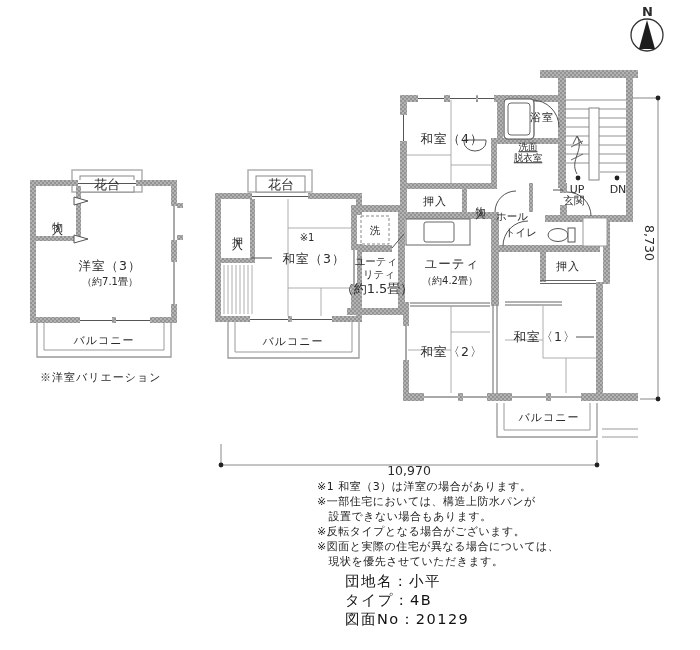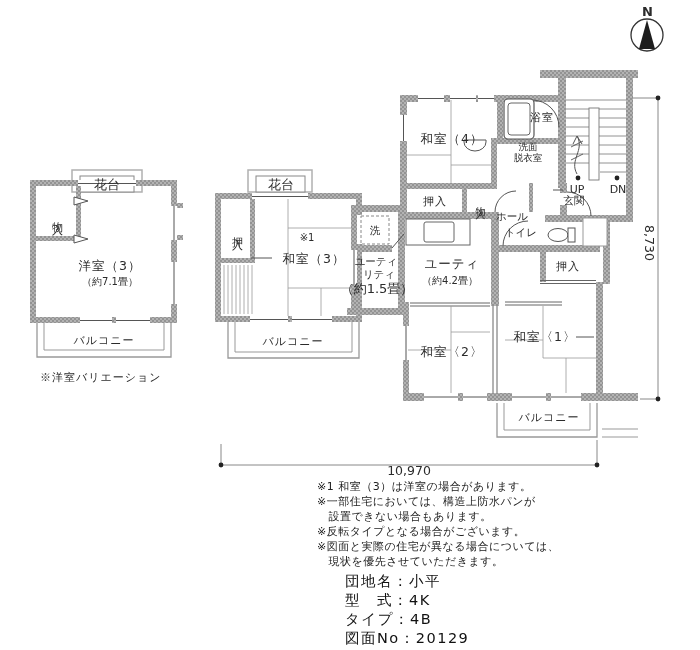--- a/index.html
+++ b/index.html
@@ -4,21 +4,21 @@
 <style>
   html,body{margin:0;padding:0;background:#fff;}
   #stage{position:relative;width:700px;height:650px;background:#fff;overflow:hidden;
          font-family:"DejaVu Sans",sans-serif;color:#222;}
   #plan-svg{position:absolute;left:0;top:0;}
   .lbl{position:absolute;transform:translate(-50%,-50%);white-space:nowrap;
        color:#2b2b2b;font-size:11px;letter-spacing:1px;line-height:1;}
   .lbl-left{position:absolute;transform:translate(0,-50%);white-space:nowrap;
        color:#2b2b2b;font-size:11px;letter-spacing:1px;line-height:1;}
   .s9{font-size:13px;letter-spacing:0;}
-  .s95{font-size:9.5px;letter-spacing:0;}
+  .s95{font-size:9.5px;letter-spacing:0;text-decoration:underline;}
   .s10{font-size:10px;letter-spacing:0;}
   .s105{font-size:10.5px;letter-spacing:0;}
   .s12{font-size:12.5px;}
   .bold{font-weight:bold;}
   .vert{writing-mode:vertical-rl;text-orientation:upright;letter-spacing:2px;}
   .rot90{transform:translate(-50%,-50%) rotate(90deg);}
   .notes{position:absolute;left:317px;top:479px;font-size:11px;line-height:15px;
          color:#222;letter-spacing:0.5px;}
   .titleblock{position:absolute;left:345px;top:572px;font-size:14.5px;line-height:19px;
          color:#111;letter-spacing:1.5px;}
@@ -305,18 +305,17 @@
     <div>※1 和室（3）は洋室の場合があります。</div>
     <div>※一部住宅においては、構造上防水パンが</div>
     <div>　設置できない場合もあります。</div>
     <div>※反転タイプとなる場合がございます。</div>
     <div>※図面と実際の住宅が異なる場合については、</div>
     <div>　現状を優先させていただきます。</div>
   </div>
 
   <div class="titleblock">
     <div>団地名：小平</div>
-    <div>型　式：4K</div>
     <div>タイプ：4B</div>
     <div>図面No：20129</div>
   </div>
 
 </div>
 
 </body></html>

